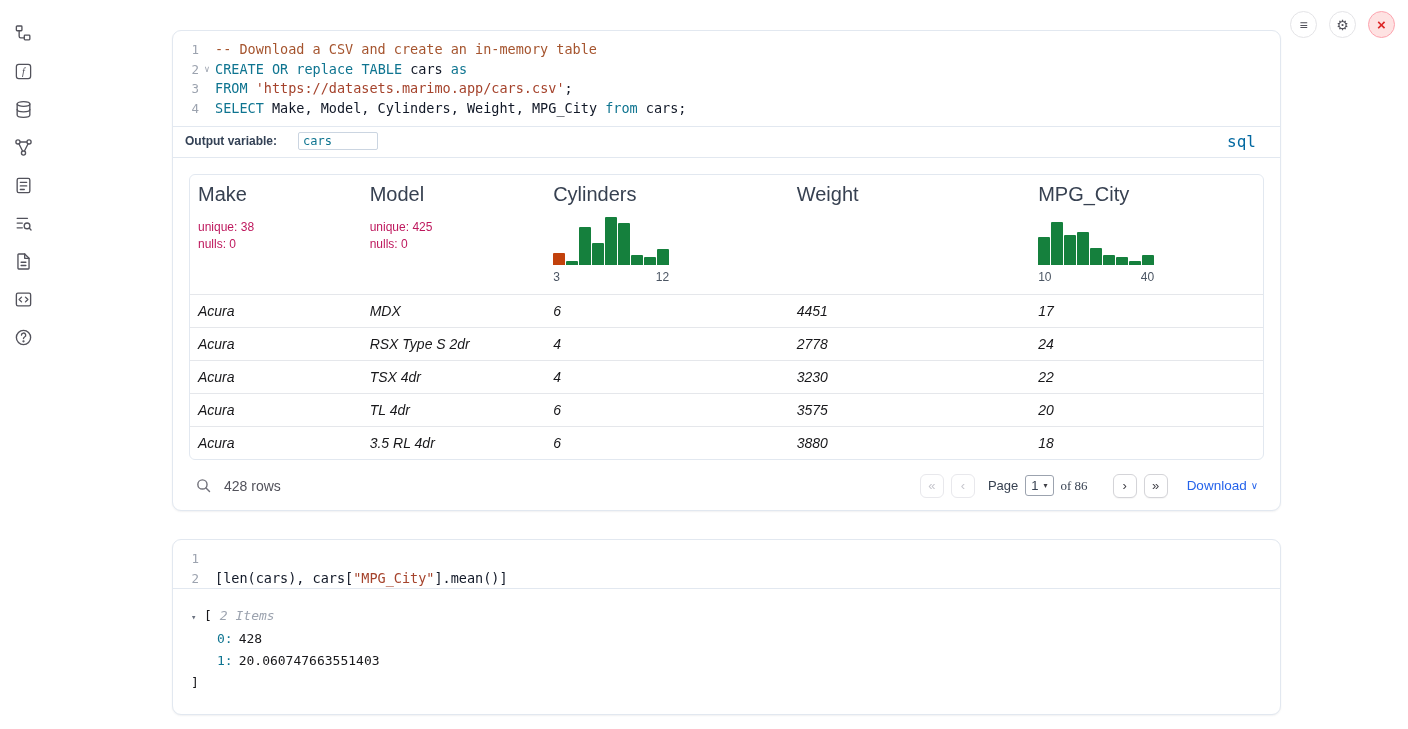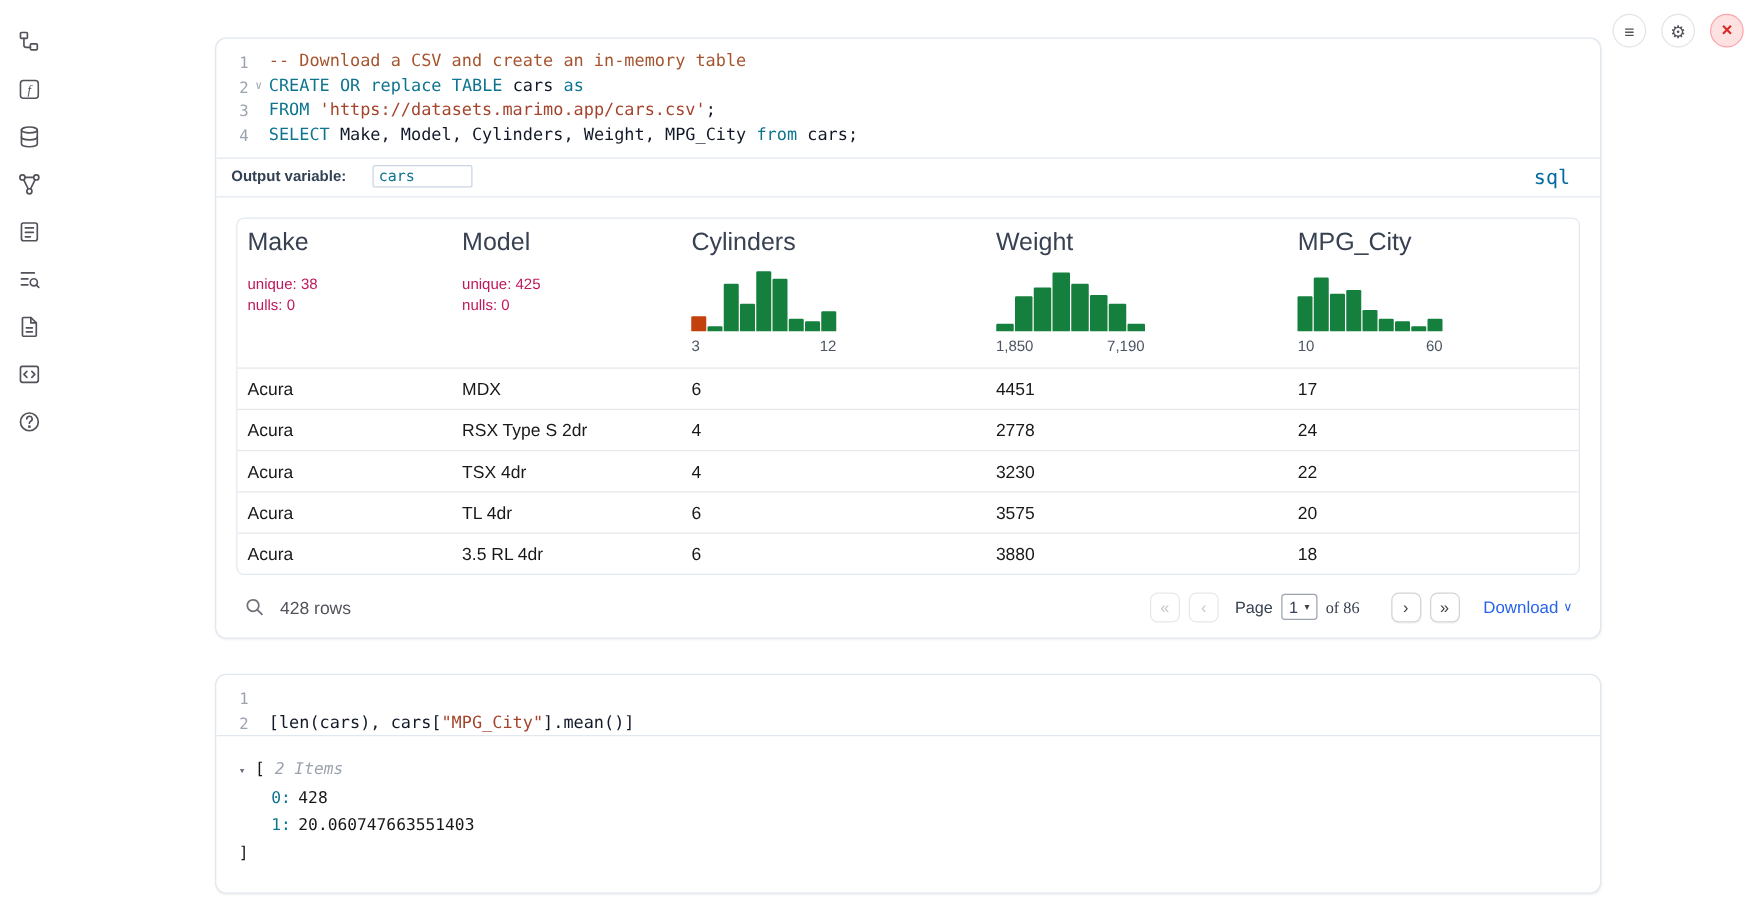--- a/index.html
+++ b/index.html
@@ -47,21 +47,21 @@
   .output { padding:16px 16px 10px; }
   .datatable { border:1px solid #e2e8f0; border-radius:6px; overflow:hidden; }
   .grid5 { display:grid; grid-template-columns:16% 17.1% 22.7% 22.5% 21.7%; }
   .th { padding:8px 8px 10px; }
   .th-name { font-size:20px; color:#374151; cursor:pointer; }
   .th-stats { margin-top:13px; font-size:12px; color:#be185d; line-height:17px; }
   .hist-wrap { margin-top:11px; display:inline-flex; flex-direction:column; }
   .hist { display:flex; align-items:flex-end; gap:1px; height:48px; cursor:pointer; }
   .hist .bar { border-radius:1px 1px 0 0; }
   .hist-labels { display:flex; justify-content:space-between; font-size:12px; color:#4b5563; margin-top:5px; }
-  .tr { border-top:1px solid #e5e7eb; height:33px; align-items:center; cursor:default; }
+  .tr { border-top:1px solid #e5e7eb; height:33px; align-items:center; cursor:default;font-style:italic; }
   .td { padding:0 8px; font-size:14px; color:#18181b; }
 
   
   .table-footer { display:flex; justify-content:space-between; align-items:center; padding:14px 6px 2px; }
   .footer-left { display:flex; align-items:center; gap:12px; color:#52525b; font-size:14px; }
   .footer-right { display:flex; align-items:center; gap:7px; font-size:13px; color:#374151; }
   .pg-btn { width:24px; height:24px; border:1px solid #d4d4d8; border-radius:6px; background:#fff;
     color:#3f3f46; font-size:13px; display:flex; align-items:center; justify-content:center;
     cursor:pointer; box-shadow:0 1px 1px rgba(0,0,0,.04); }
   .pg-btn.disabled { color:#c6c6cd; border-color:#e8e8ec; box-shadow:none; }
@@ -213,54 +213,38 @@
                   <div class="bar" style="height: 16px; width: 12px; background: rgb(21, 128, 61);"></div>
                 </div>
               <div class="hist-labels">
                 <span>3</span>
                 <span>12</span>
               </div>
             </div>
           </div>
           <div class="th">
             <div class="th-name">Weight</div>
-            <div class="hist-wrap">
-              <div class="hist">
-                  <div class="bar" style="height: 6px; width: 14px; background: rgb(21, 128, 61);"></div>
-                  <div class="bar" style="height: 28px; width: 14px; background: rgb(21, 128, 61);"></div>
-                  <div class="bar" style="height: 35px; width: 14px; background: rgb(21, 128, 61);"></div>
-                  <div class="bar" style="height: 47px; width: 14px; background: rgb(21, 128, 61);"></div>
-                  <div class="bar" style="height: 38px; width: 14px; background: rgb(21, 128, 61);"></div>
-                  <div class="bar" style="height: 29px; width: 14px; background: rgb(21, 128, 61);"></div>
-                  <div class="bar" style="height: 22px; width: 14px; background: rgb(21, 128, 61);"></div>
-                  <div class="bar" style="height: 6px; width: 14px; background: rgb(21, 128, 61);"></div>
-                </div>
-              <div class="hist-labels">
-                <span>1,850</span>
-                <span>7,190</span>
-              </div>
-            </div>
           </div>
           <div class="th">
             <div class="th-name">MPG_City</div>
             <div class="hist-wrap">
               <div class="hist">
                   <div class="bar" style="height: 28px; width: 12px; background: rgb(21, 128, 61);"></div>
                   <div class="bar" style="height: 43px; width: 12px; background: rgb(21, 128, 61);"></div>
                   <div class="bar" style="height: 30px; width: 12px; background: rgb(21, 128, 61);"></div>
                   <div class="bar" style="height: 33px; width: 12px; background: rgb(21, 128, 61);"></div>
                   <div class="bar" style="height: 17px; width: 12px; background: rgb(21, 128, 61);"></div>
                   <div class="bar" style="height: 10px; width: 12px; background: rgb(21, 128, 61);"></div>
                   <div class="bar" style="height: 8px; width: 12px; background: rgb(21, 128, 61);"></div>
                   <div class="bar" style="height: 4px; width: 12px; background: rgb(21, 128, 61);"></div>
                   <div class="bar" style="height: 10px; width: 12px; background: rgb(21, 128, 61);"></div>
                 </div>
               <div class="hist-labels">
                 <span>10</span>
-                <span>60</span>
+                <span>40</span>
               </div>
             </div>
           </div>
         </div>
         <div class="tbody">
             <div class="tr grid5">
               <div class="td">Acura</div>
               <div class="td">MDX</div>
               <div class="td">6</div>
               <div class="td">4451</div>

